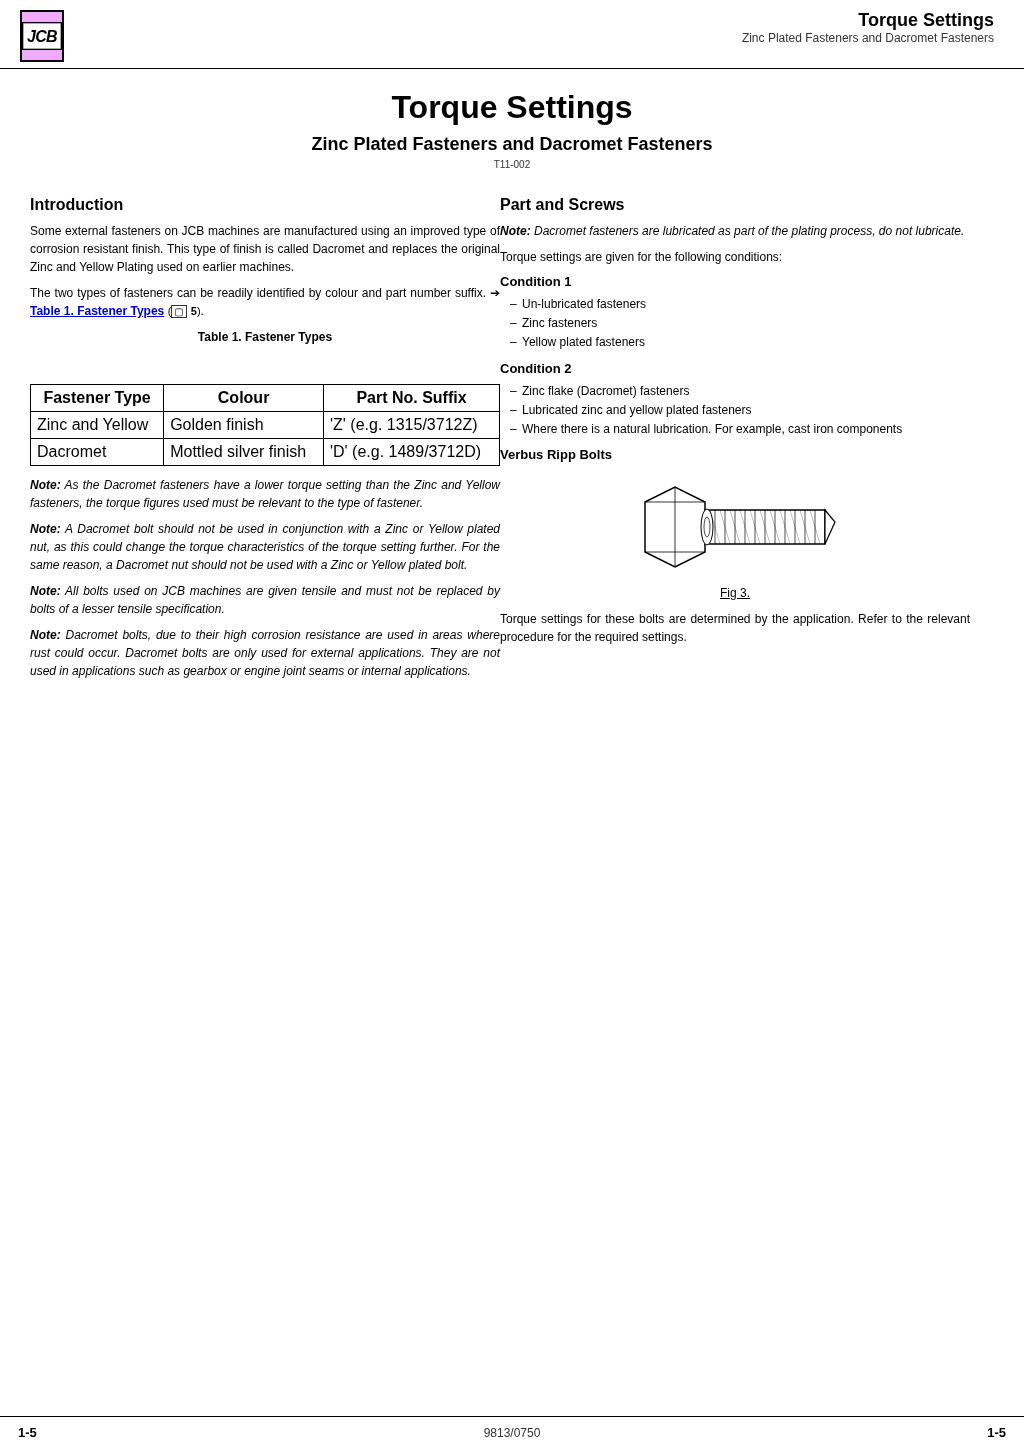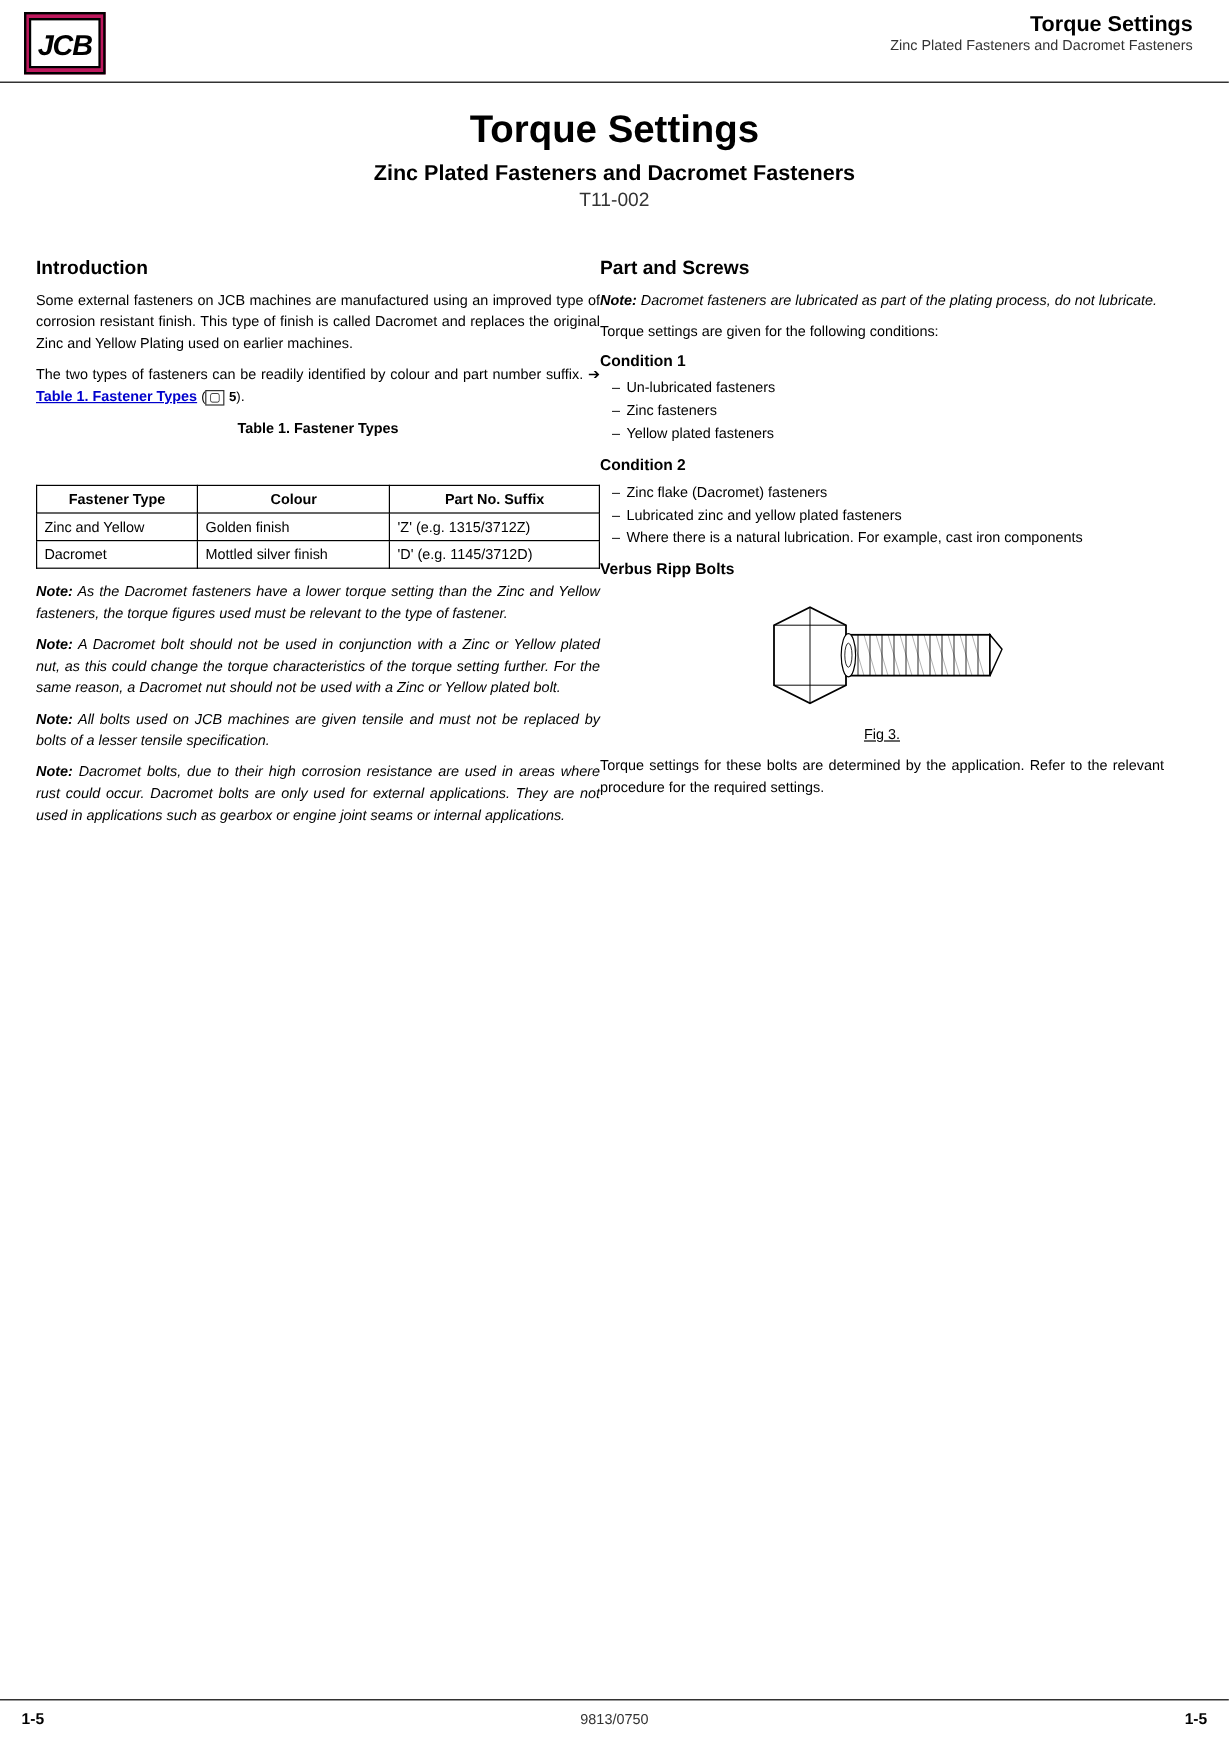--- a/index.html
+++ b/index.html
@@ -46,23 +46,23 @@
       font-size: 32px;
       font-weight: bold;
       margin-bottom: 8px;
     }
     .sub-title {
       font-size: 18px;
       font-weight: bold;
       margin-bottom: 4px;
     }
     .doc-code {
-      font-size: 16px;
+      font-size: 10px;
       color: #333;
-      margin-bottom: 18px;
+      margin-bottom: 6px;
     }
     
     .content-area {
       display: flex;
       padding: 10px 30px;
     }
     .left-col {
       flex: 1;
       max-width: 470px;
     }
@@ -102,21 +102,21 @@
     }
     .table-caption {
       text-align: center;
       font-weight: bold;
       font-size: 12px;
       margin-bottom: 4px;
     }
     table.fastener-table {
       width: 100%;
       border-collapse: collapse;
-      font-size: 12px;
+      font-size: 16px;
       margin-top: 40px;
     }
     table.fastener-table th,
     table.fastener-table td {
       border: 1px solid #000;
       padding: 4px 6px;
       vertical-align: top;
     }
     table.fastener-table th {
       background: #fff;
@@ -173,31 +173,31 @@
       font-size: 12px;
       color: #333;
     }
     .footer-right {
       font-weight: bold;
       font-size: 13px;
     }
     
     .jcb-logo-box {
       border: 2px solid #000;
-      width: 68px;
+      width: 44px;
       height: 52px;
       display: flex;
       align-items: center;
       justify-content: center;
       font-size: 22px;
       font-weight: 900;
       font-style: italic;
       letter-spacing: -1px;
       color: #000;
-      background: #be185d;
+      background: #f0abfc;
     }
     
     .bolt-svg {
       display: block;
       margin: 0 auto;
     }
   </style>
 </head>
 <body>
 
@@ -246,21 +246,21 @@
           </thead>
           <tbody id="fastener-tbody">
           <tr>
                 <td>Zinc and Yellow</td>
                 <td>Golden finish</td>
                 <td>'Z' (e.g. 1315/3712Z)</td>
               </tr>
               <tr>
                 <td>Dacromet</td>
                 <td>Mottled silver finish</td>
-                <td>'D' (e.g. 1145/3712D)</td>
+                <td>'D' (e.g. 1489/3712D)</td>
               </tr>
             </tbody>
         </table>
       </div>
 
       <p class="note-italic"><strong>Note:</strong> <span>As the Dacromet fasteners have a lower torque setting than the Zinc and Yellow fasteners, the torque figures used must be relevant to the type of fastener.</span></p>
 
       <p class="note-italic"><strong>Note:</strong> <span>A Dacromet bolt should not be used in conjunction with a Zinc or Yellow plated nut, as this could change the torque characteristics of the torque setting further. For the same reason, a Dacromet nut should not be used with a Zinc or Yellow plated bolt.</span></p>
 
       <p class="note-italic"><strong>Note:</strong> <span>All bolts used on JCB machines are given tensile and must not be replaced by bolts of a lesser tensile specification.</span></p>

